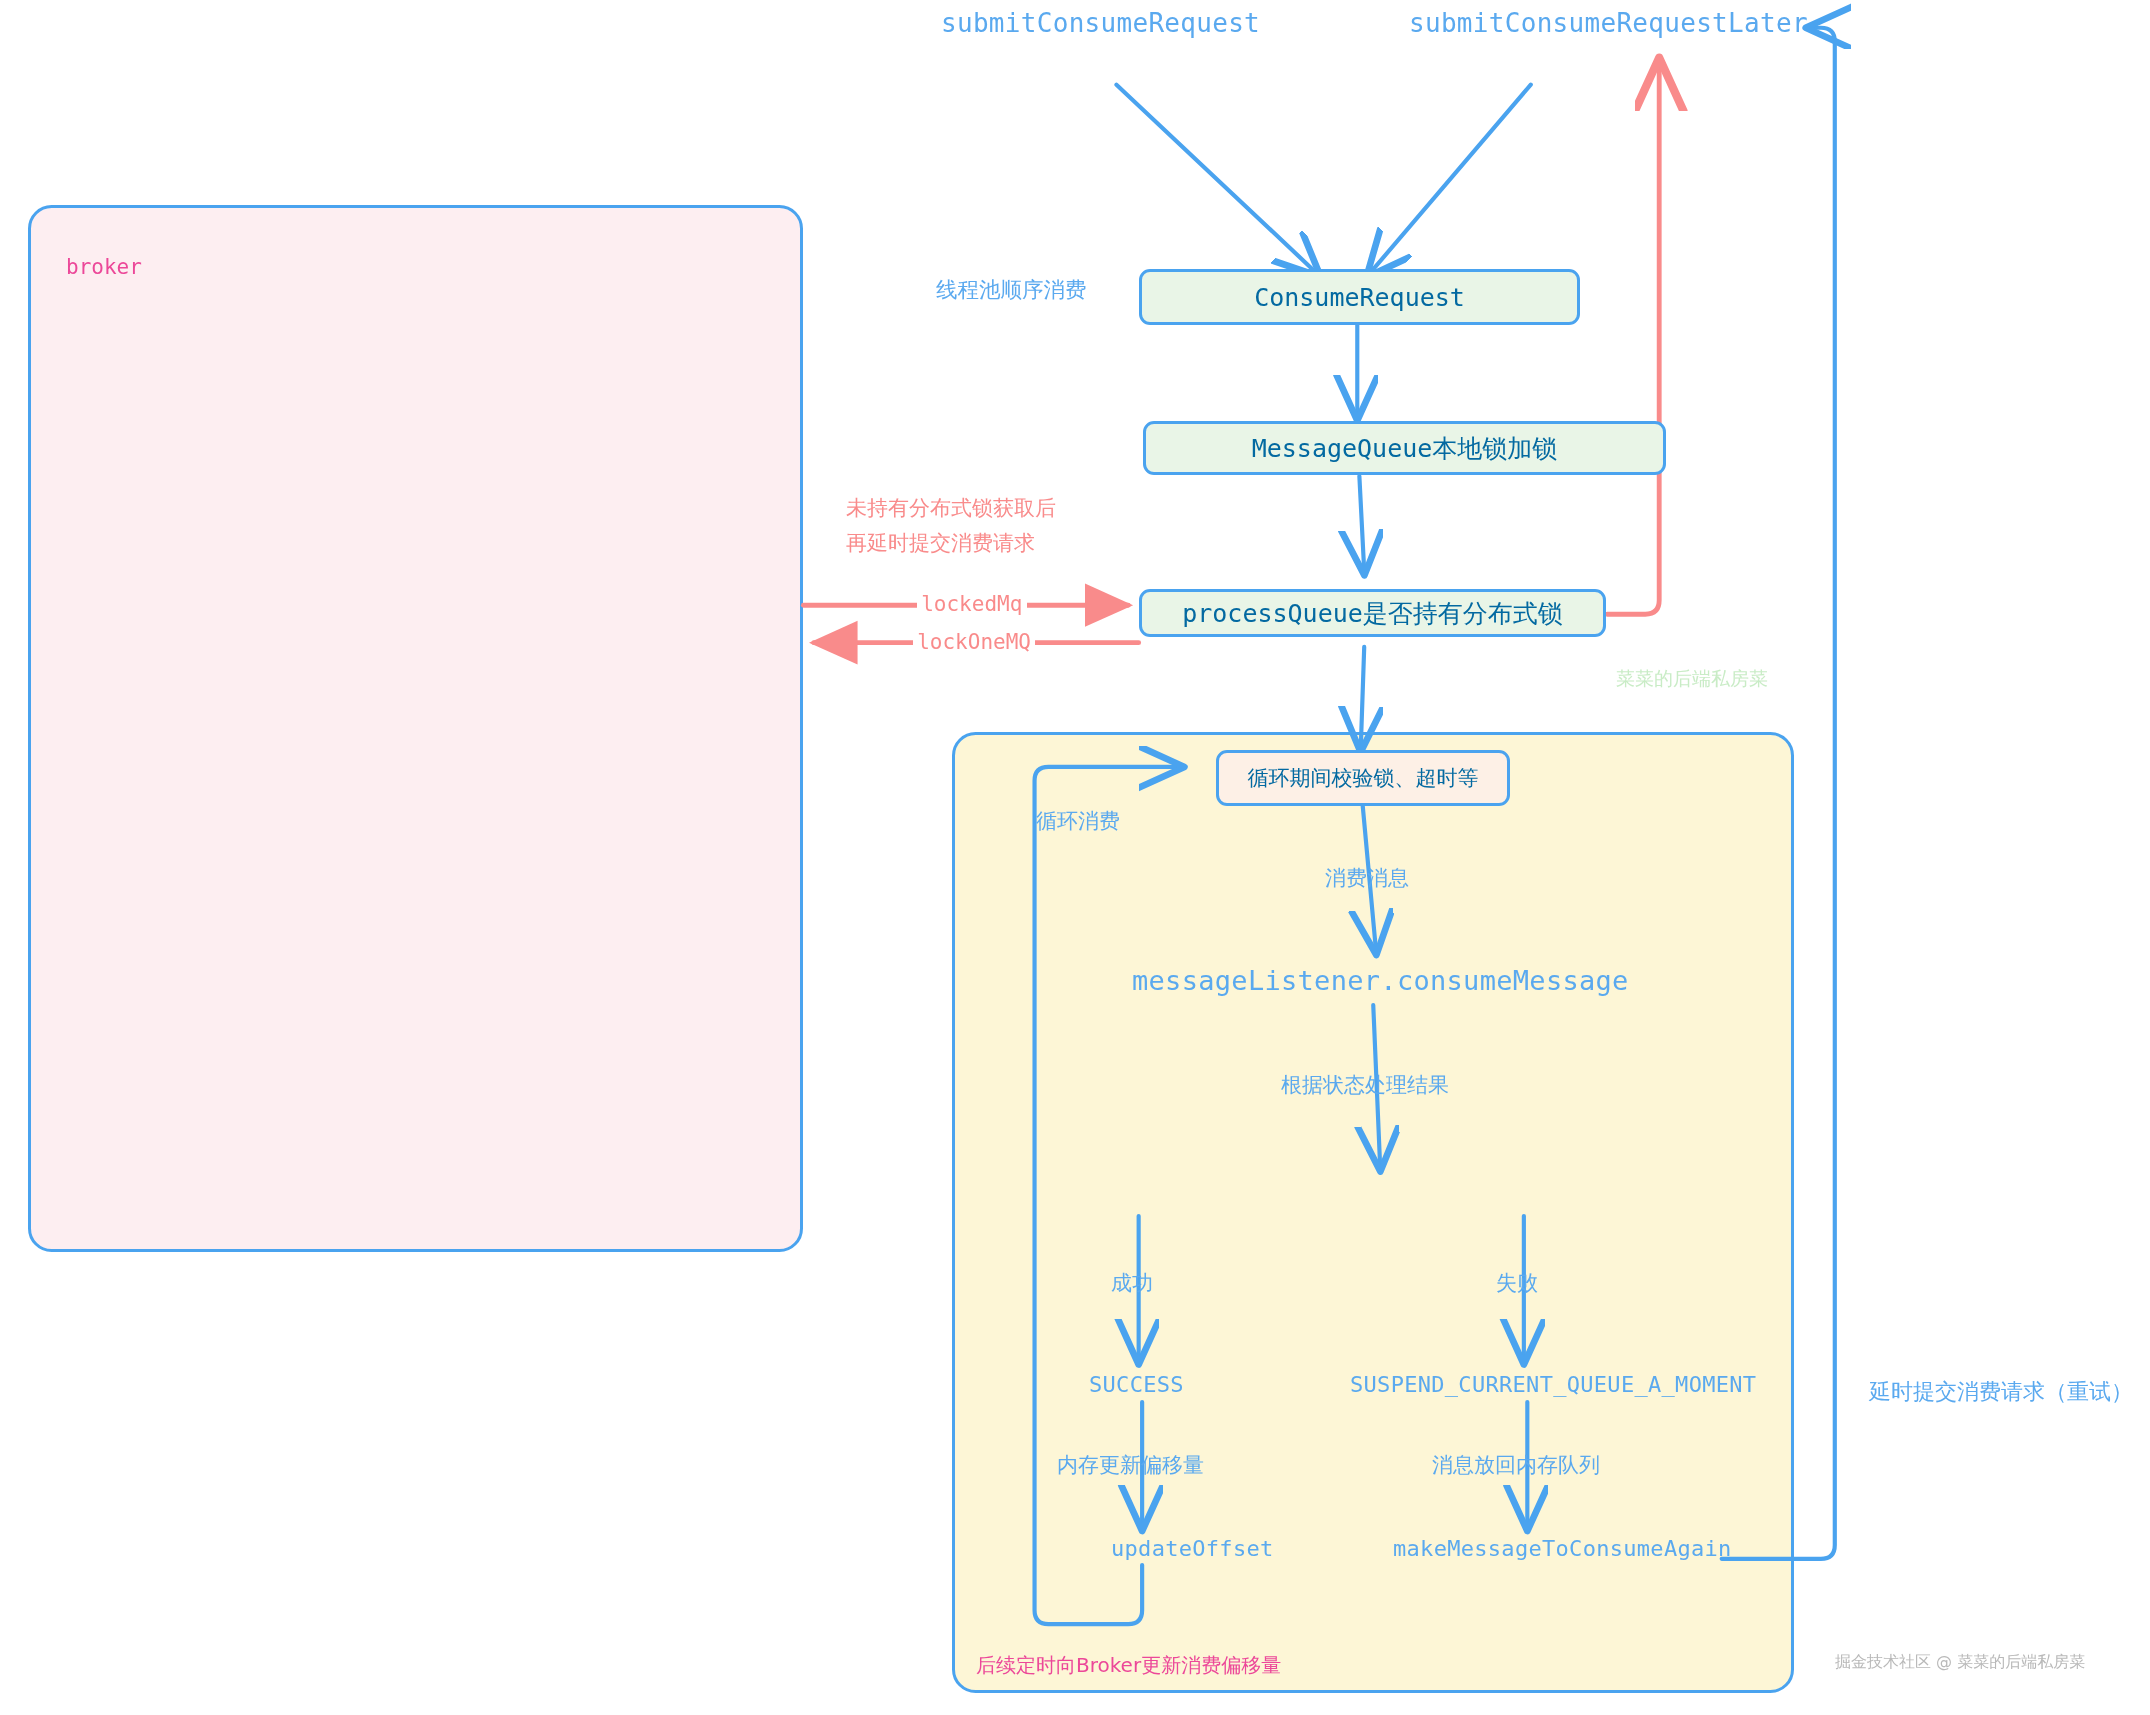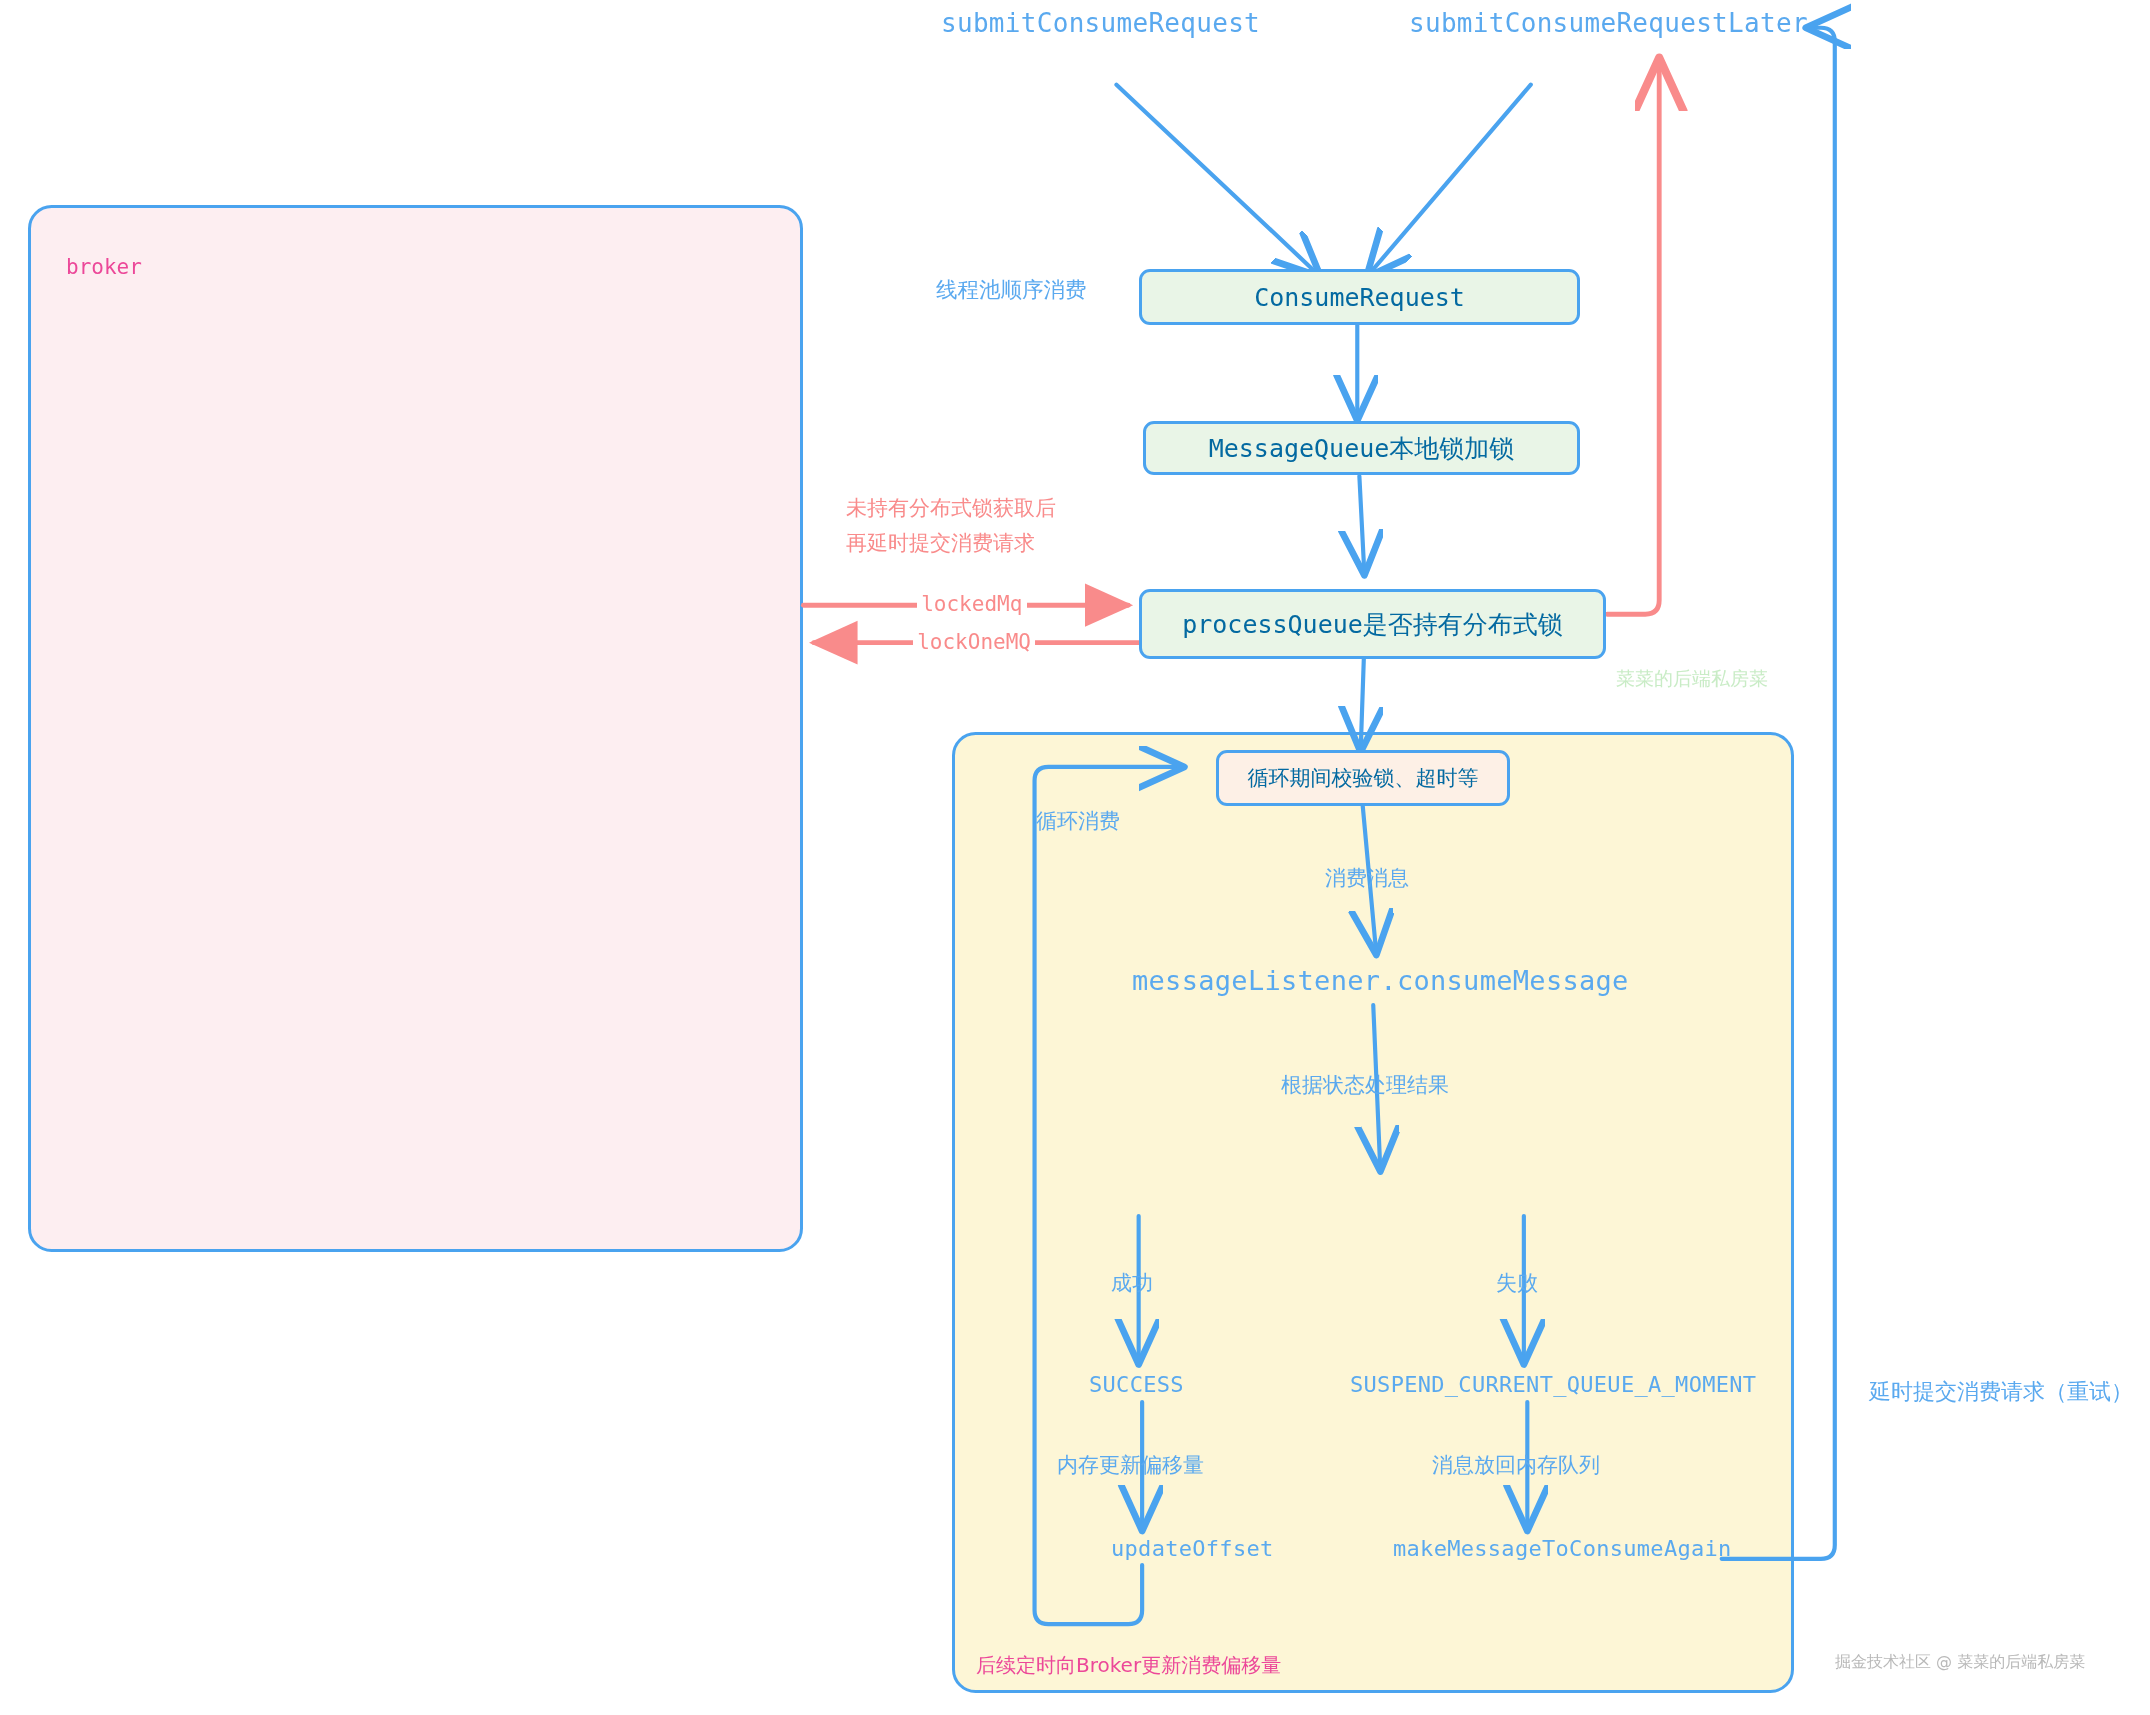--- a/index.html
+++ b/index.html
@@ -152,23 +152,23 @@
       <path d="M2315,885 L2370,885 Q2390,885 2390,865 L2390,90" marker-end="url(#ah-red)"></path>
     </g>
   </svg>
 
   <div class="tnode" style="left:941px; top:8.3px; font-size:26px;">submitConsumeRequest</div>
 
   <div class="tnode" style="left:1409px; top:8.3px; font-size:26px;">submitConsumeRequestLater</div>
 
   <div class="bnode" style="left:1139px; top:269px; width:441px; height:56px; background:#e9f5e7; font-size:25px;">ConsumeRequest</div>
 
-  <div class="bnode" style="left:1143px; top:421px; width:437px; height:54px; background:#e9f5e7; font-size:25px;">MessageQueue本地锁加锁</div>
-
-  <div class="bnode" style="left:1139px; top:589px; width:467px; height:70px; background:#e9f5e7; font-size:25px;">processQueue是否持有分布式锁</div>
+  <div class="bnode" style="left:1143px; top:421px; width:523px; height:54px; background:#e9f5e7; font-size:25px;">MessageQueue本地锁加锁</div>
+
+  <div class="bnode" style="left:1139px; top:589px; width:467px; height:48px; background:#e9f5e7; font-size:25px;">processQueue是否持有分布式锁</div>
 
   <div class="bnode" style="left:1216px; top:750px; width:294px; height:56px; background:#fdf0e6; font-size:21px;">循环期间校验锁、超时等</div>
 
   <div class="tnode" style="left:1132px; top:965px; font-size:27px;">messageListener.consumeMessage</div>
 
 
   <div class="tnode" style="left:1089px; top:1372px; font-size:22px;">SUCCESS</div>
 
   <div class="tnode" style="left:1350px; top:1372px; font-size:22px;">SUSPEND_CURRENT_QUEUE_A_MOMENT</div>
 

